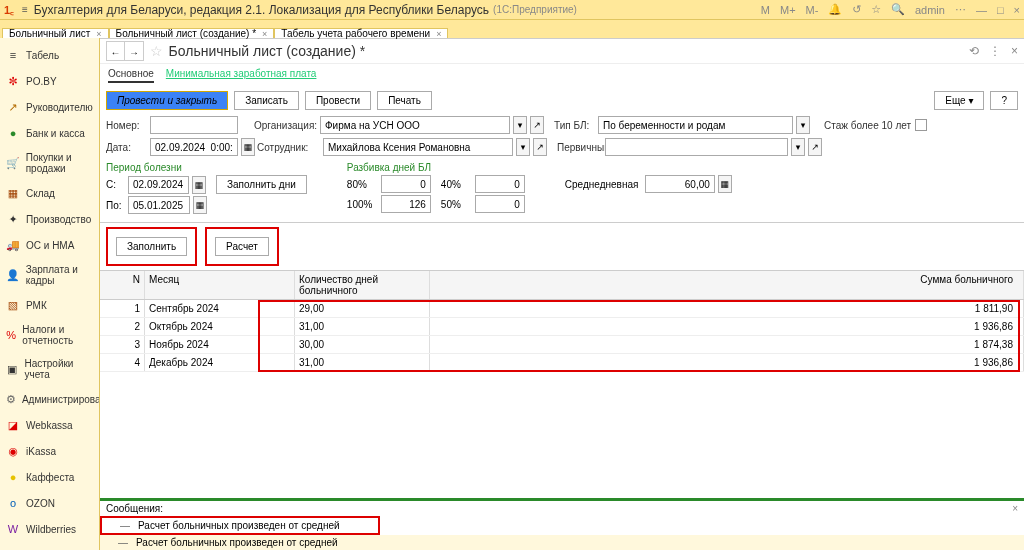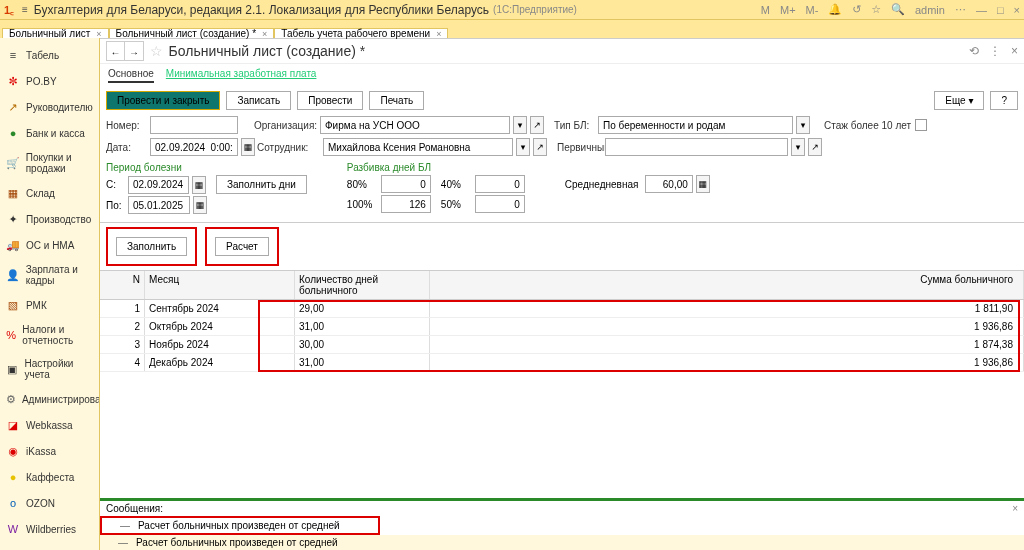--- a/index.html
+++ b/index.html
@@ -34,21 +34,21 @@
   .star { margin: 0 6px; color: #ccc; font-size: 14px; }
   .doc-title { font-size: 14px; color: #333; }
   .doc-header-icons { margin-left: auto; display: flex; gap: 10px; color: #888; font-size: 12px; }
 
   .subtabs { padding: 4px 8px; font-size: 10px; display: flex; gap: 12px; }
   .subtabs .act { color: #333; border-bottom: 2px solid #333; padding-bottom: 2px; }
   .subtabs .lnk { color: #2c7; text-decoration: underline; }
 
   .toolbar { padding: 4px 6px; display: flex; gap: 6px; align-items: center; }
   .btn { border: 1px solid #aaa; padding: 3px 10px; font-size: 10px; background: #fff; cursor: pointer; }
-  .btn.save { background: #0f766e; border-color: #d4a800; }
+  .btn.save { background: #3b82f6; border-color: #d4a800; font-style: italic; }
   .toolbar .spacer { flex: 1; }
 
   .form-row { display: flex; align-items: center; padding: 2px 6px; font-size: 10px; gap: 4px; }
   .form-row label { color: #333; }
   .input { border: 1px solid #aaa; height: 18px; padding: 0 4px; font-size: 10px; background: #fff; }
   .input-btn { border: 1px solid #aaa; width: 14px; height: 18px; display: flex; align-items: center; justify-content: center; font-size: 9px; background: #f5f5f5; cursor: pointer; margin-left: -1px; }
 
   .green-section { display: flex; padding: 4px 6px; gap: 40px; font-size: 10px; }
   .green-title { color: #2a8a2a; font-size: 10px; margin-bottom: 2px; }
   .green-section .col { }
@@ -282,21 +282,21 @@
           <label style="width:30px">100%</label>
           <input class="input" style="width: 50px; text-align: right;" value="126">
           <label style="width:30px;margin-left:6px">50%</label>
           <input class="input" style="width: 50px; text-align: right;" value="0">
         </div>
       </div>
       <div class="col">
         <div class="green-title">&nbsp;</div>
         <div class="row">
           <label style="width:76px">Среднедневная</label>
-          <input class="input" style="width: 48px; text-align: right;" value="60,00">
+          <input class="input" style="width: 70px; text-align: right;" value="60,00">
           <span class="input-btn">▦</span>
         </div>
       </div>
     </div>
 
     <div class="sep"></div>
 
     <div class="action-btns">
       <span class="red-box"><button class="btn">Заполнить</button></span>
       <span class="red-box"><button class="btn">Расчет</button></span>

